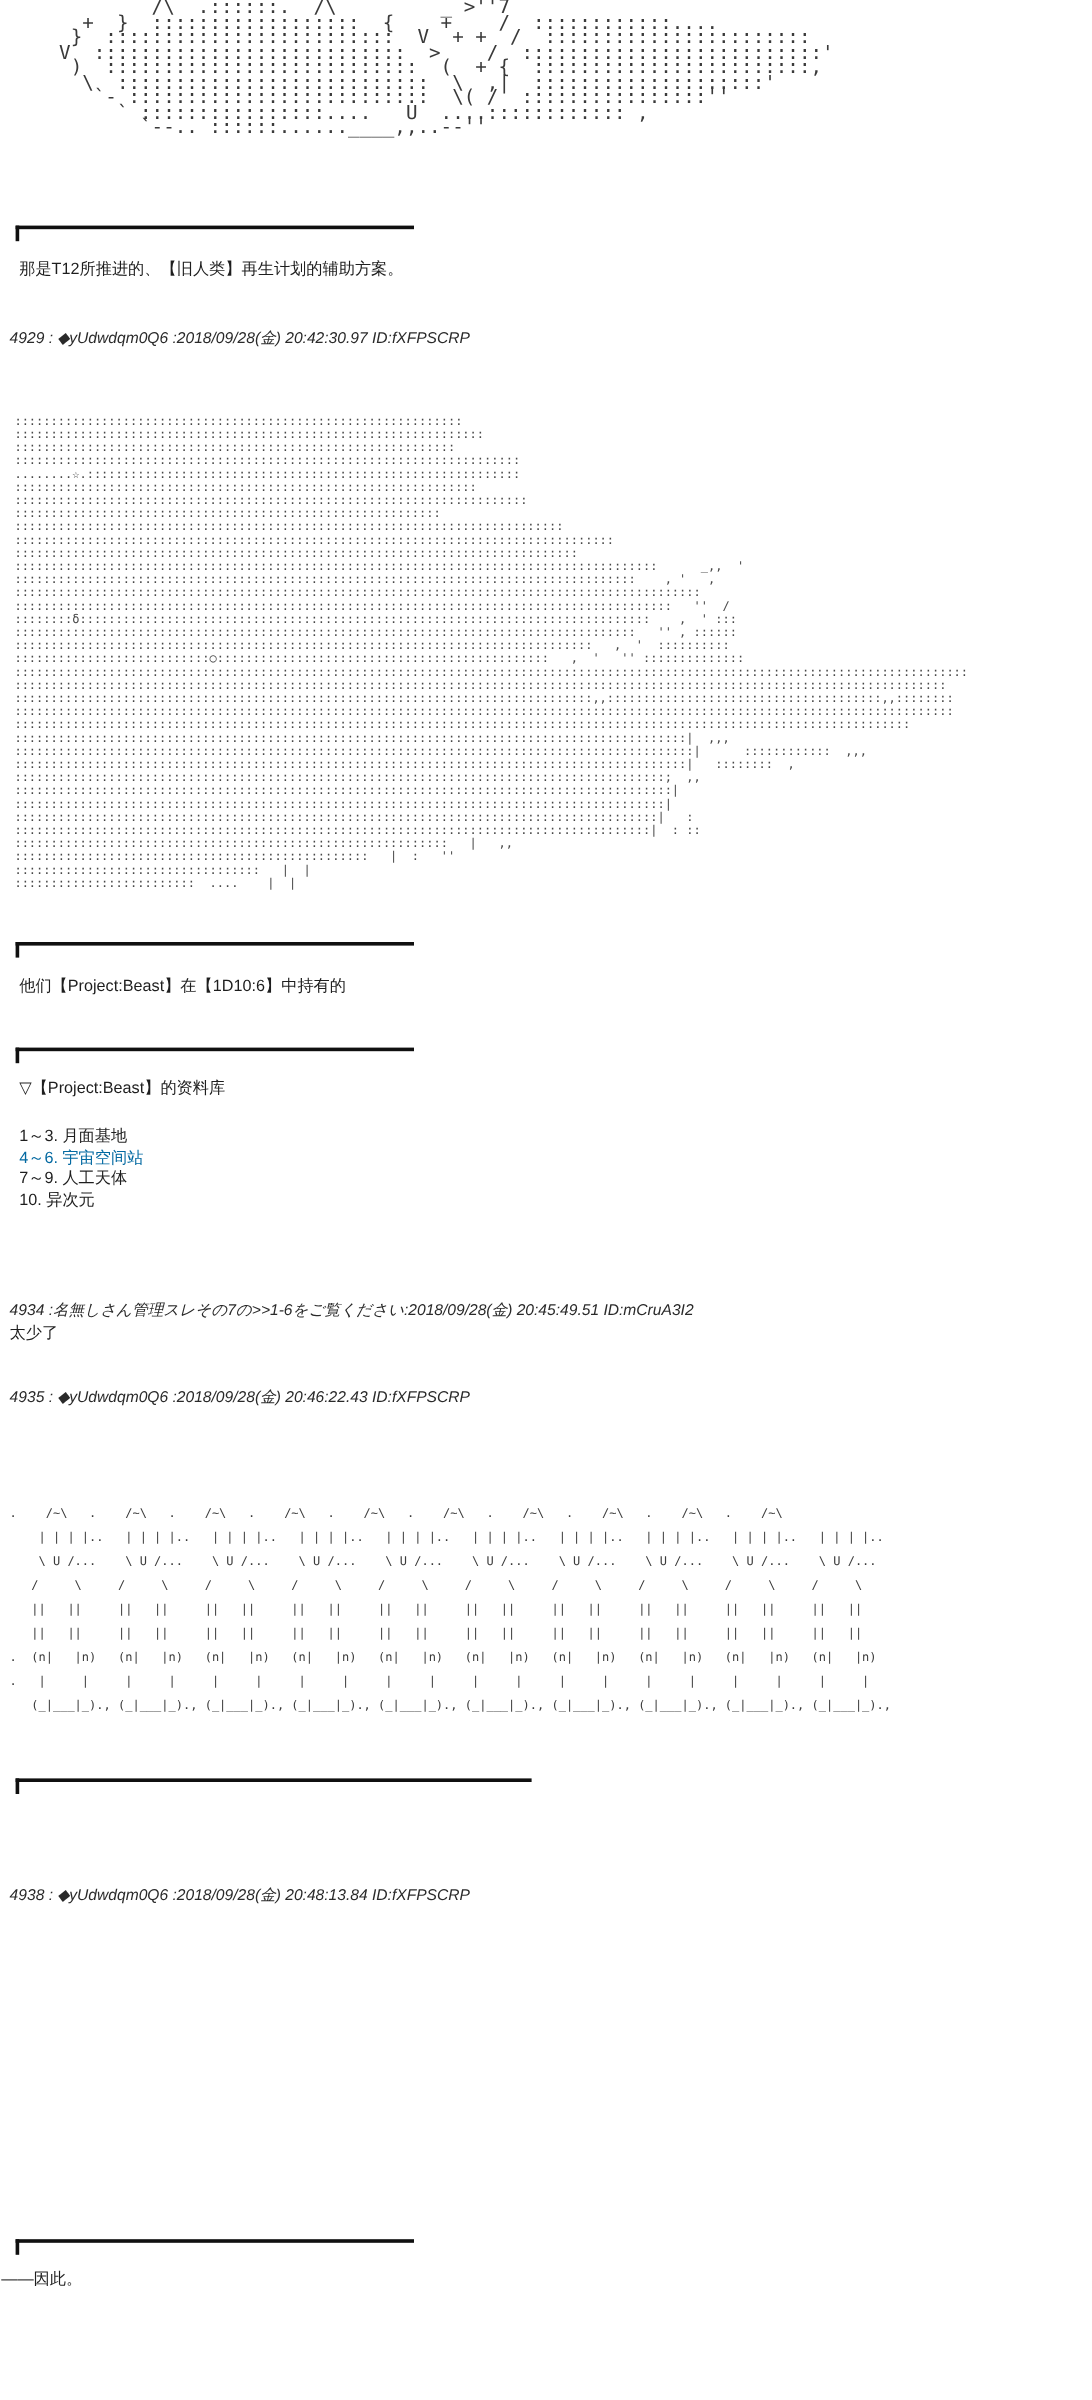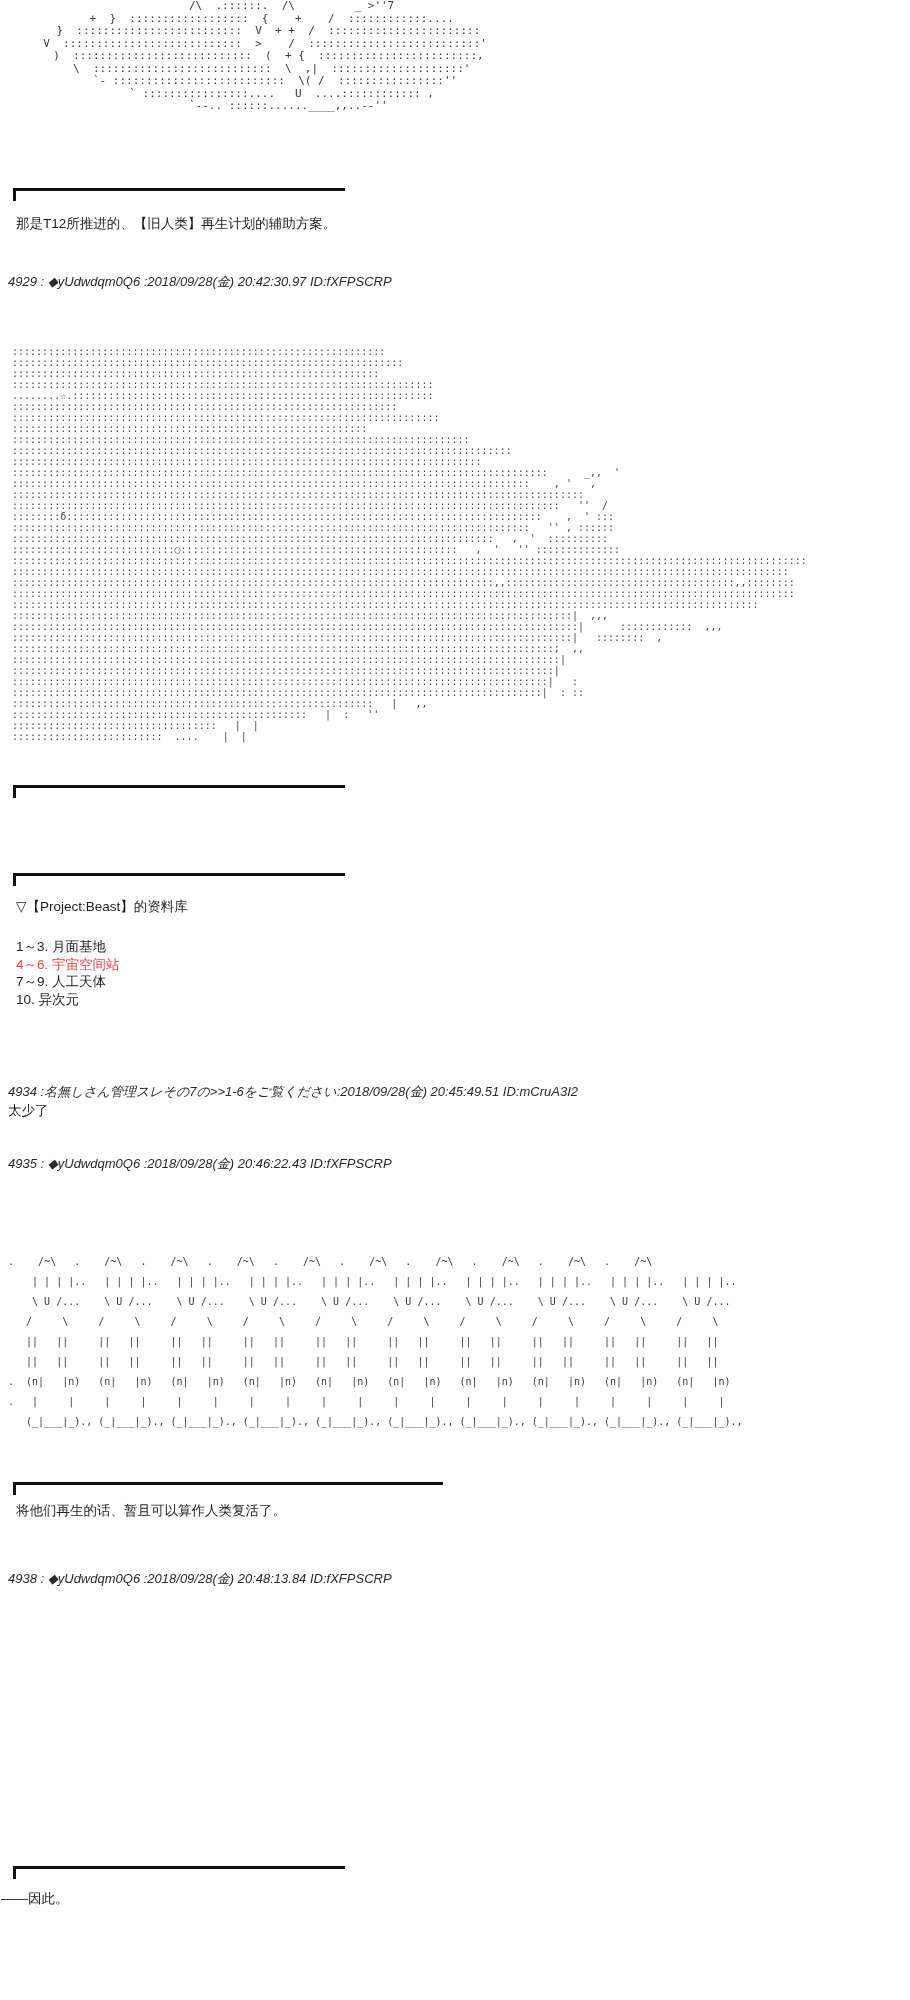--- a/index.html
+++ b/index.html
@@ -11,21 +11,21 @@
     position:relative;
     overflow:hidden;
   }
   .abs{position:absolute;}
   pre.aa{
     margin:0;
     font-family:"DejaVu Sans Mono",monospace;
     color:#3a3a3a;
     white-space:pre;
   }
-  #aa-top{top:0px;left:30px;font-size:11px;line-height:12.5px;text-align:center;}
+  #aa-top{top:0px;left:30px;font-size:16px;line-height:12.5px;}
   #aa-space{top:346px;left:6px;font-size:10px;line-height:11px;color:#474747;}
   #aa-crowd{top:1252px;left:8px;font-size:10px;line-height:20px;}
   .sep{height:3px;background:#101010;}
   .sep .tick{display:block;position:absolute;left:0;top:0;width:3px;height:13px;background:#101010;}
   #sep-1{top:188px;left:13px;width:332px;}
   #sep-2{top:785px;left:13px;width:332px;}
   #sep-3{top:873px;left:13px;width:332px;}
   #sep-4{top:1482px;left:13px;width:430px;}
   #sep-5{top:1866px;left:13px;width:332px;}
   .body-text{font-size:13.5px;color:#1e1e1e;}
@@ -101,31 +101,32 @@
  ::::::::::::::::::::::::::::::::::::::::::::::::::::::::::::   |   ,,
  :::::::::::::::::::::::::::::::::::::::::::::::::   |  :   ''
  ::::::::::::::::::::::::::::::::::   |  |
  :::::::::::::::::::::::::  ....    |  |</pre>
 
 <div id="sep-2" class="sep abs">
     <span class="tick"></span>
   </div>
 
 <div id="beast-body" class="body-text abs">
+  <div>他们【Project:Beast】在【1D10:6】中持有的</div>
 </div>
 
 <div id="sep-3" class="sep abs">
     <span class="tick"></span>
   </div>
 
 <div id="db-title" class="body-text abs">▽【Project:Beast】的资料库</div>
 
 <div id="db-list" class="body-text abs">
   <div>1～3. 月面基地</div>
-  <div style="color: #ef4444;">4～6. 宇宙空间站</div>
+  <div style="color: #0369a1;">4～6. 宇宙空间站</div>
   <div>7～9. 人工天体</div>
   <div>10. 异次元</div>
 </div>
 
 <div id="p4934-header" class="post-header abs">
   <span>4934 :名無しさん管理スレその7の</span><span class="anchor-link">&gt;&gt;1-6</span><span>をご覧ください:2018/09/28(金) 20:45:49.51 ID:mCruA3I2</span>
 </div>
 
 <div id="p4934-body" class="body-text abs">太少了</div>
 
@@ -139,21 +140,20 @@
    ||   ||     ||   ||     ||   ||     ||   ||     ||   ||     ||   ||     ||   ||     ||   ||     ||   ||     ||   ||
 .  (n|   |n)   (n|   |n)   (n|   |n)   (n|   |n)   (n|   |n)   (n|   |n)   (n|   |n)   (n|   |n)   (n|   |n)   (n|   |n)
 .   |     |     |     |     |     |     |     |     |     |     |     |     |     |     |     |     |     |     |     |
    (_|___|_)., (_|___|_)., (_|___|_)., (_|___|_)., (_|___|_)., (_|___|_)., (_|___|_)., (_|___|_)., (_|___|_)., (_|___|_).,</pre>
 
 <div id="sep-4" class="sep abs">
     <span class="tick"></span>
   </div>
 
 <div id="p4935-body" class="body-text abs">
-  <div>将他们再生的话、暂且可以算作人类复活了。</div>
 </div>
 
 <div id="p4938-header" class="post-header abs">4938 : ◆yUdwdqm0Q6 :2018/09/28(金) 20:48:13.84 ID:fXFPSCRP</div>
 
 <div id="sep-5" class="sep abs">
     <span class="tick"></span>
   </div>
 
 <div id="final-body" class="body-text abs">——因此。</div>
 

